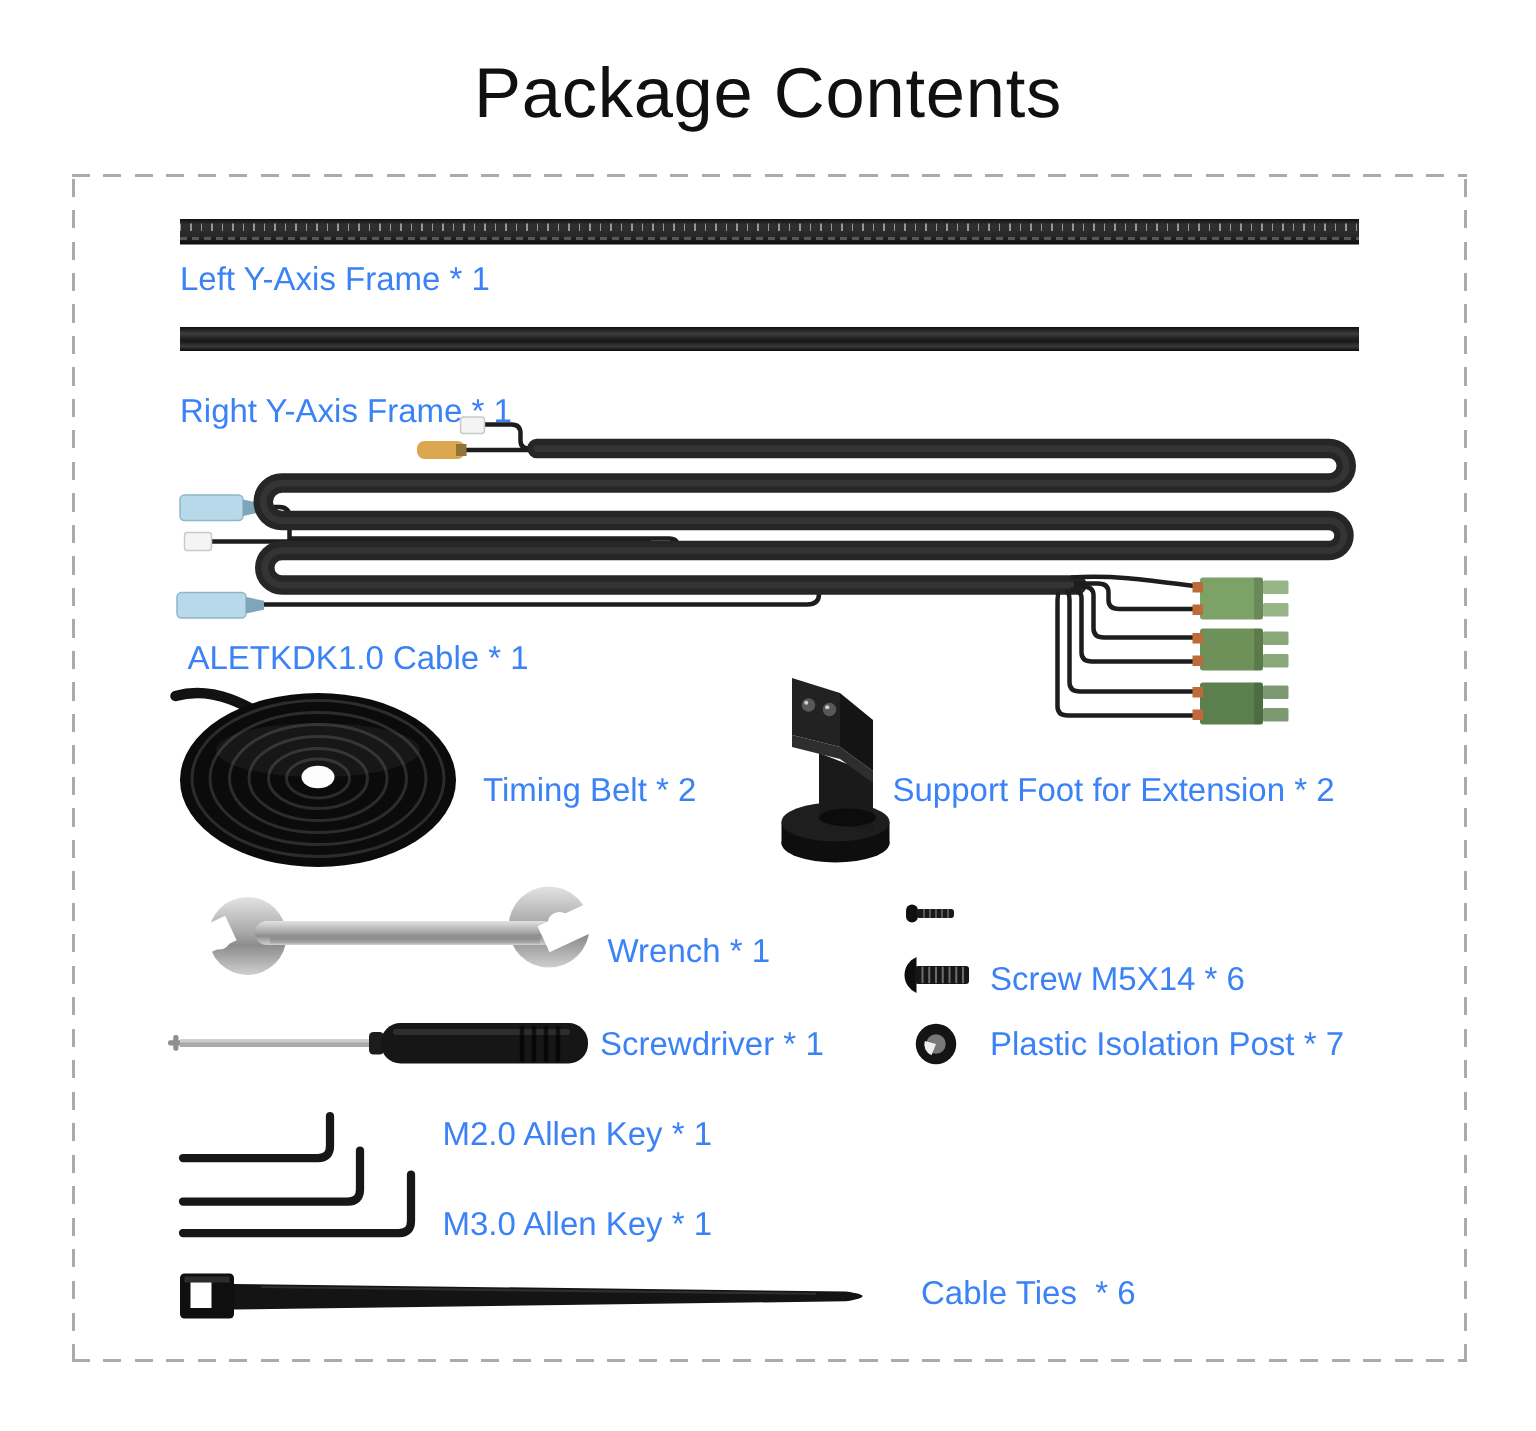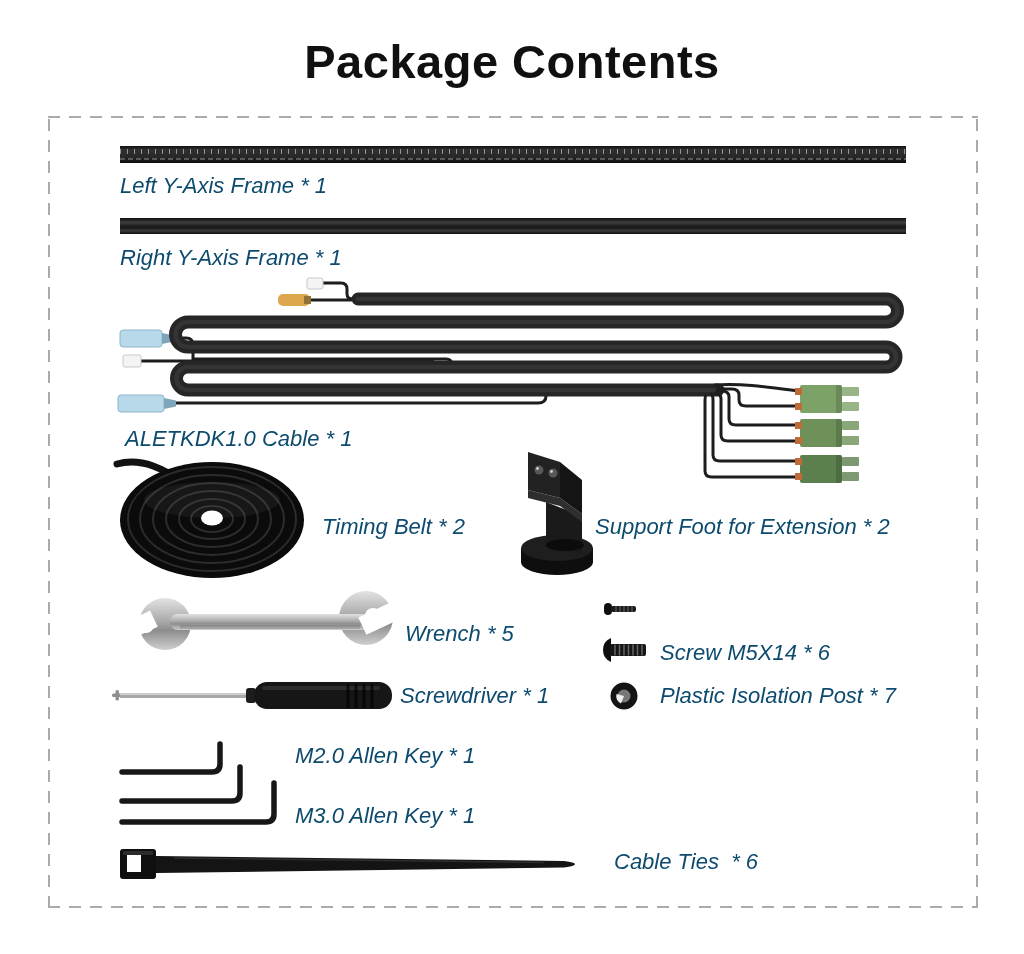--- a/index.html
+++ b/index.html
@@ -1,27 +1,27 @@
 <!DOCTYPE html>
 <html style="--border_dash: #ababab; --cable_black: #262626; --connector_yellow: #dca74e; --connector_blue: #b7d9ea; --connector_white: #f4f4f4; --connector_green_1: #7da268; --connector_green_2: #6d9159; --connector_green_3: #5c7f4e; --contact_orange: #c06a3a;"><head>
 <meta charset="utf-8">
 <style>
   html,body{margin:0;padding:0;background:#fff;}
   #canvas{position:relative;width:1024px;height:954px;background:#fff;overflow:hidden;
           font-family:"Liberation Sans",sans-serif;}
   .title{position:absolute;top:34px;left:0;width:100%;text-align:center;
-         font-weight:700;font-size:47px;letter-spacing:.5px;color:#101010;}
+         font-weight:400;font-size:47px;letter-spacing:.5px;color:#101010;}
   .panel{position:absolute;left:48px;top:116px;width:930px;height:792px;
     background:
       repeating-linear-gradient(90deg,var(--border_dash,#ababab) 0 12px,transparent 12px 21px) left top/100% 2px no-repeat,
       repeating-linear-gradient(90deg,var(--border_dash,#ababab) 0 12px,transparent 12px 21px) left bottom/100% 2px no-repeat,
       repeating-linear-gradient(0deg,var(--border_dash,#ababab) 0 12px,transparent 12px 21px) left top/2px 100% no-repeat,
       repeating-linear-gradient(0deg,var(--border_dash,#ababab) 0 12px,transparent 12px 21px) right top/2px 100% no-repeat;}
   .abs{position:absolute;}
-  .lbl{position:absolute;font-size:22px;line-height:26px;color:#0c4a6e;white-space:pre;font-style:italic;}
+  .lbl{position:absolute;font-size:22px;line-height:26px;color:#3b82f6;white-space:pre;}
   .frame-bar{position:absolute;left:120px;width:786px;}
   .frame-ruler{top:146px;height:17px;
     background:
       repeating-linear-gradient(90deg,rgba(255,255,255,.50) 0 1px,transparent 1px 7px) 0 3px/100% 5px no-repeat,
       repeating-linear-gradient(90deg,rgba(255,255,255,.25) 0 5px,transparent 5px 8px) 0 12px/100% 2px no-repeat,
       linear-gradient(180deg,#101010 0%,#303030 22%,#272727 68%,#0b0b0b 100%);}
   .frame-plain{top:218px;height:16px;
     background:linear-gradient(180deg,#0e0e0e 0%,#3d3d3d 28%,#232323 46%,#181818 60%,#3a3a3a 80%,#0c0c0c 100%);}
 </style>
 </head>
@@ -30,21 +30,21 @@
 <div id="canvas">
 
   <div class="title">Package Contents</div>
 
   <div class="panel"></div>
 
   <div class="frame-bar frame-ruler"></div>
   <div class="lbl" style="left:120px;top:173px">Left Y-Axis Frame * 1</div>
 
   <div class="frame-bar frame-plain"></div>
-  <div class="lbl" style="left:120px;top:245px">Right Y-Axis Frame * 1</div>
+  <div class="lbl" style="left:120px;top:261px">Right Y-Axis Frame * 1</div>
 
   <svg class="abs" style="left:110px;top:275px" width="800" height="215" viewBox="0 0 800 215">
 
     <path d="M 198 25 H 252" stroke="#1d1d1d" stroke-width="3" fill="none"></path>
     <path d="M 213 8 H 231 Q 237 8 237 14 V 19 Q 237 24 243 24 H 250" stroke="#1d1d1d" stroke-width="3" fill="none"></path>
     <rect x="168" y="19" width="32" height="12" rx="5" style="fill:var(--connector_yellow,#dca74e)"></rect>
     <rect x="194" y="21" width="7" height="8" fill="#8f7339"></rect>
     <rect x="197" y="3" width="16" height="11" rx="2" style="fill:var(--connector_white,#f4f4f4)" stroke="#c9c9c9"></rect>
     <path d="M 64 63 H 76 Q 83 63 83 70 V 84 H 336 Q 342 84 342 90 V 92" stroke="#1d1d1d" stroke-width="3" fill="none"></path>
     <path d="M 31 86 H 320 Q 326 86 326 92" stroke="#1d1d1d" stroke-width="3" fill="none"></path>
@@ -139,21 +139,21 @@
     <circle cx="256" cy="34" r="27" fill="url(#metal)"></circle>
     <rect x="60" y="30" width="200" height="16" rx="8" fill="url(#metal)"></rect>
     <rect x="70" y="41" width="180" height="4" fill="rgba(0,0,0,.12)"></rect>
     <g fill="#ffffff">
       <rect x="2" y="35" width="44" height="18" transform="rotate(-25 24 44)"></rect>
       <circle cx="36" cy="41" r="8"></circle>
       <rect x="250" y="23" width="46" height="19" transform="rotate(-25 273 32)"></rect>
       <circle cx="263" cy="32" r="8"></circle>
     </g>
   </svg>
-  <div class="lbl" style="left:405px;top:621px">Wrench * 5</div>
+  <div class="lbl" style="left:405px;top:621px">Wrench * 1</div>
 
   <svg class="abs" style="left:602px;top:600px" width="40" height="18" viewBox="0 0 40 18">
     <rect x="2" y="3" width="8" height="12" rx="4" fill="#101010"></rect>
     <rect x="9" y="6" width="25" height="6" rx="2" fill="#1a1a1a"></rect>
     <path d="M14 6 V12 M18 6 V12 M22 6 V12 M26 6 V12 M30 6 V12" stroke="#5f5f5f" stroke-width="1.2"></path>
   </svg>
 
   <svg class="abs" style="left:596px;top:636px" width="58" height="28" viewBox="0 0 58 28">
     <path d="M 15 2 A 13 13 0 0 0 15 26 Z" fill="#0d0d0d"></path>
     <rect x="14" y="8" width="36" height="12" rx="2" fill="#161616"></rect>

